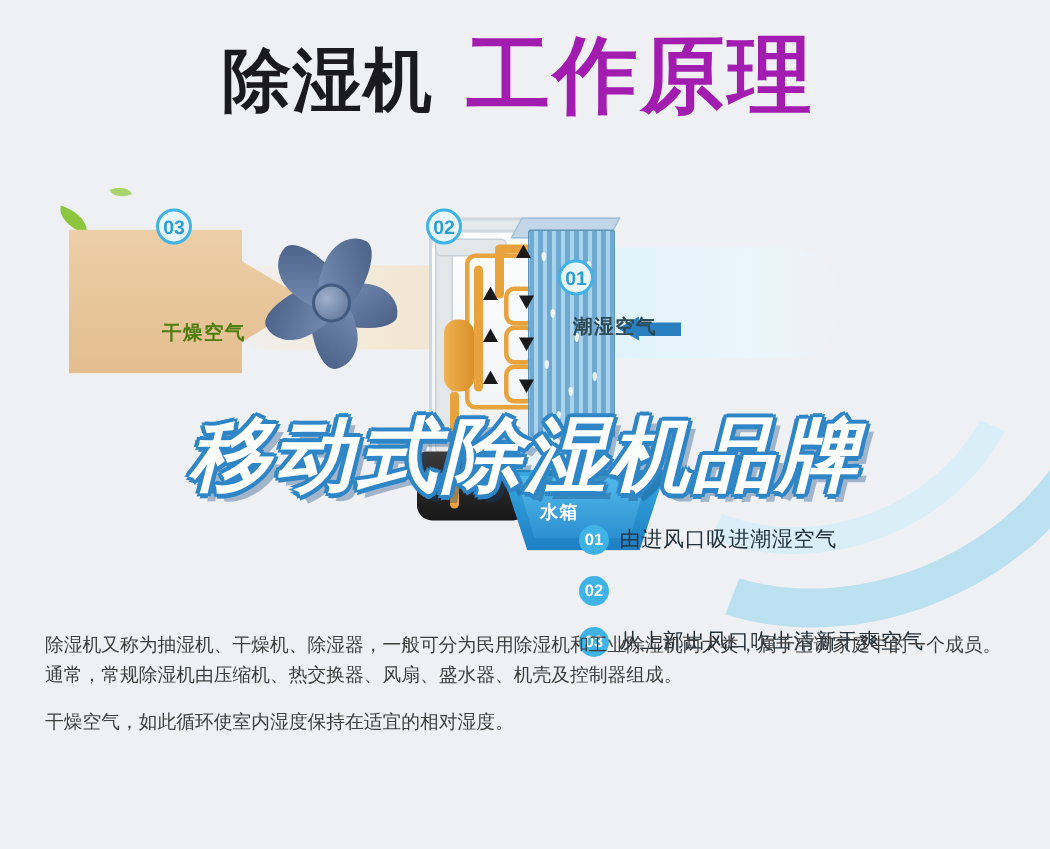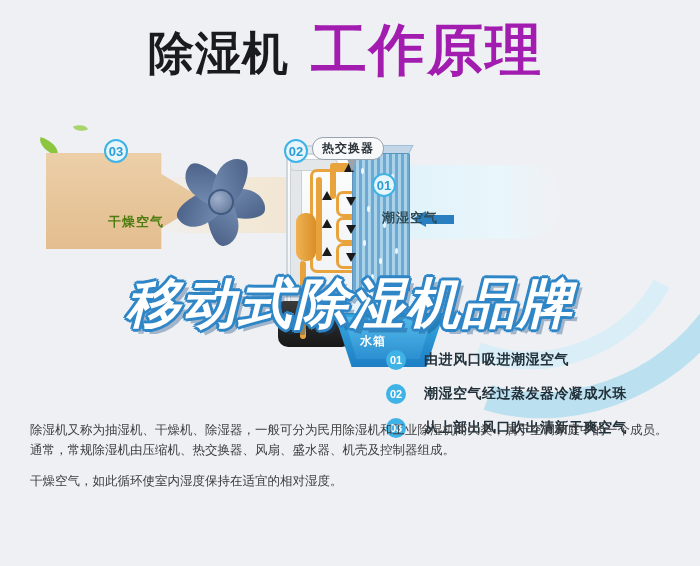--- a/index.html
+++ b/index.html
@@ -206,21 +206,21 @@
   }
 
   
   .legend{position:absolute;left:386px;top:245px;width:300px;}
   .legend-row{display:flex;align-items:center;gap:7px;margin-bottom:14px;}
   .legend-badge{
     width:20px;height:20px;border-radius:50%;flex:0 0 20px;
     background:#3fb3e6;color:#fff;font-size:11px;font-weight:bold;
     display:flex;align-items:center;justify-content:center;
   }
-  .legend-text{font-size:14px;color:#22303a;font-weight:bold;letter-spacing:.5px;white-space:nowrap;margin-left:11px;}
+  .legend-text{font-size:14px;color:#22303a;font-weight:normal;letter-spacing:.5px;white-space:nowrap;}
 
   
   .watermark{
     position:absolute;left:0;top:268px;width:700px;text-align:center;
     font-size:54px;font-weight:bold;font-style:italic;
     color:#ffffff;letter-spacing:2px;
     text-shadow:
       3px 0 0 #2f86c7, -3px 0 0 #2f86c7, 0 3px 0 #2f86c7, 0 -3px 0 #2f86c7,
       2px 2px 0 #2f86c7, -2px 2px 0 #2f86c7, 2px -2px 0 #2f86c7, -2px -2px 0 #2f86c7,
       5px 5px 0 rgba(20,70,120,.35);
@@ -316,30 +316,28 @@
   <div class="tank-face"></div>
   <div class="lbl-tank">水箱</div>
 
   <div class="lbl-dry">干燥空气</div>
   <div class="lbl-humid">潮湿空气</div>
 
   <div class="badge b03l">03</div>
   <div class="badge b02t">02</div>
   <div class="badge b01r">01</div>
 
-  <div class="bubble">热交换器</div>
 
   <div class="legend">
     <div class="legend-row">
       <div class="legend-badge">01</div>
       <div class="legend-text">由进风口吸进潮湿空气</div>
     </div>
     <div class="legend-row">
       <div class="legend-badge">02</div>
-      <div class="legend-text">潮湿空气经过蒸发器冷凝成水珠</div>
     </div>
     <div class="legend-row">
       <div class="legend-badge">03</div>
       <div class="legend-text">从上部出风口吹出清新干爽空气</div>
     </div>
   </div>
 
 </div>
 
 <div class="watermark">移动式除湿机品牌</div>

